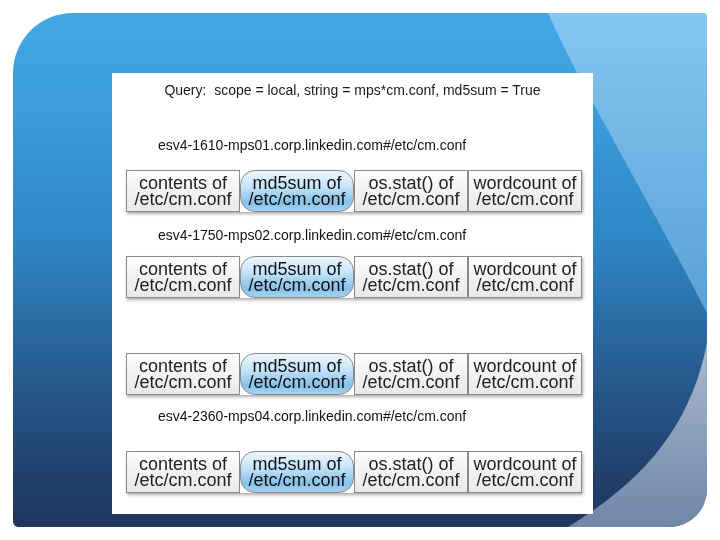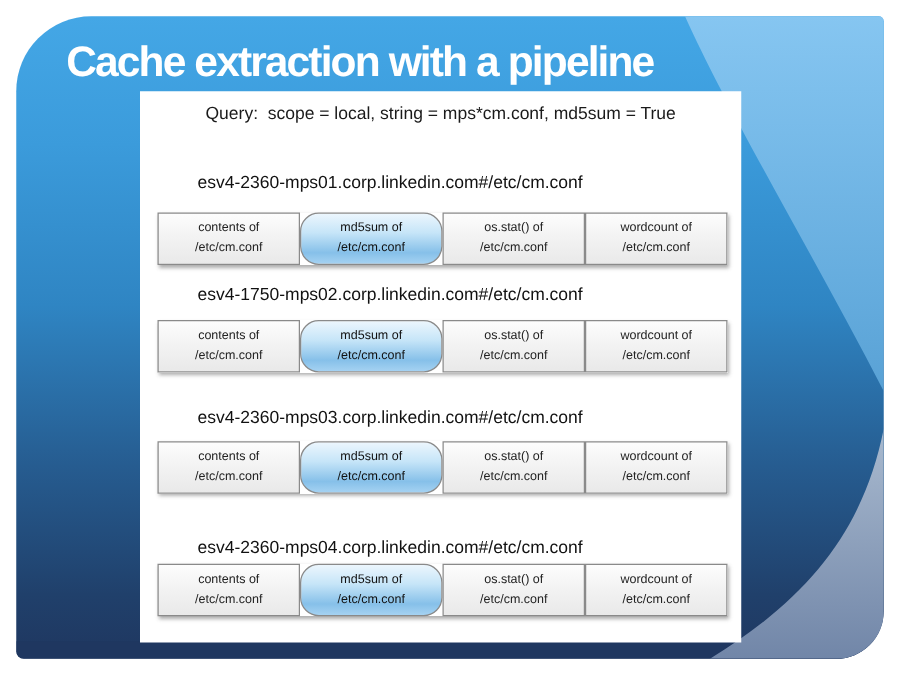--- a/index.html
+++ b/index.html
@@ -33,33 +33,33 @@
     position:absolute; left:46px; font-size:14px; color:#111111; white-space:nowrap;
   }
   .task-strip {
     position:absolute; left:14px; width:456px; height:42px;
     display:flex; box-shadow:1px 2px 3px rgba(70,70,70,0.45);
   }
   .task-box {
     flex:1 1 0; border:1px solid #8a8a8a;
     background:linear-gradient(to bottom, #fdfdfd 0%, #f3f3f3 45%, #e9e9e9 100%);
     display:flex; flex-direction:column; align-items:center; justify-content:center;
-    font-size:10px; line-height:16px; color:#222222; text-align:center;
+    font-size:18px; line-height:16px; color:#222222; text-align:center;
     white-space:nowrap; overflow:hidden;
   }
   .task-box.hl {
     background:linear-gradient(to bottom,
       #ecf6fd 0%, #c6e5f8 38%, #86c0e9 78%, #a5d2f2 100%);
     color:#111111;
     border-radius:15px;
   }
   .g0-host { top:64px; }  .g0-strip { top:97px; }
   .g1-host { top:154px; } .g1-strip { top:183px; }
   .g2-host { top:252px; } .g2-strip { top:280px; }
-  .g3-host { top:356px; } .g3-strip { top:378px; }
+  .g3-host { top:335px; } .g3-strip { top:378px; }
 </style>
 </head>
 <body>
 
 <div class="page">
   <div class="slide">
 
     <svg class="swooshes" viewBox="0 0 694 514">
       <defs>
         <linearGradient id="gLight" x1="0" y1="0" x2="0" y2="1">
@@ -69,27 +69,26 @@
         <linearGradient id="gGray" x1="0" y1="0" x2="0" y2="1">
           <stop offset="0" stop-color="#a9bacf"></stop>
           <stop offset="1" stop-color="#7186a8"></stop>
         </linearGradient>
       </defs>
       <path d="M 535,0 L 694,0 L 694,300 C 640,195 570,78 535,0 Z" fill="url(#gLight)" opacity="0.9"></path>
       <rect x="0" y="500" width="694" height="14" fill="#1f3760"></rect>
       <path d="M 694,330 L 694,514 L 555,514 C 635,465 678,410 694,330 Z" fill="url(#gGray)"></path>
     </svg>
 
-    <div class="slide-title">Cache extraction with a pipeline</div>
 
     <div class="panel">
 
       <div class="query-line">Query:  scope = local, string = mps*cm.conf, md5sum = True</div>
 
-      <div class="host-label g0-host">esv4-2360-mps01.corp.linkedin.com#/etc/cm.conf</div>
+      <div class="host-label g0-host">esv4-1610-mps01.corp.linkedin.com#/etc/cm.conf</div>
       <div class="task-strip g0-strip">
         <div class="task-box">
           <span>contents of</span>
           <span>/etc/cm.conf</span>
         </div>
         <div class="task-box hl">
           <span>md5sum of</span>
           <span>/etc/cm.conf</span>
         </div>
         <div class="task-box">
@@ -115,21 +114,20 @@
         <div class="task-box">
           <span>os.stat() of</span>
           <span>/etc/cm.conf</span>
         </div>
         <div class="task-box">
           <span>wordcount of</span>
           <span>/etc/cm.conf</span>
         </div>
       </div>
 
-      <div class="host-label g2-host">esv4-2360-mps03.corp.linkedin.com#/etc/cm.conf</div>
       <div class="task-strip g2-strip">
         <div class="task-box">
           <span>contents of</span>
           <span>/etc/cm.conf</span>
         </div>
         <div class="task-box hl">
           <span>md5sum of</span>
           <span>/etc/cm.conf</span>
         </div>
         <div class="task-box">

